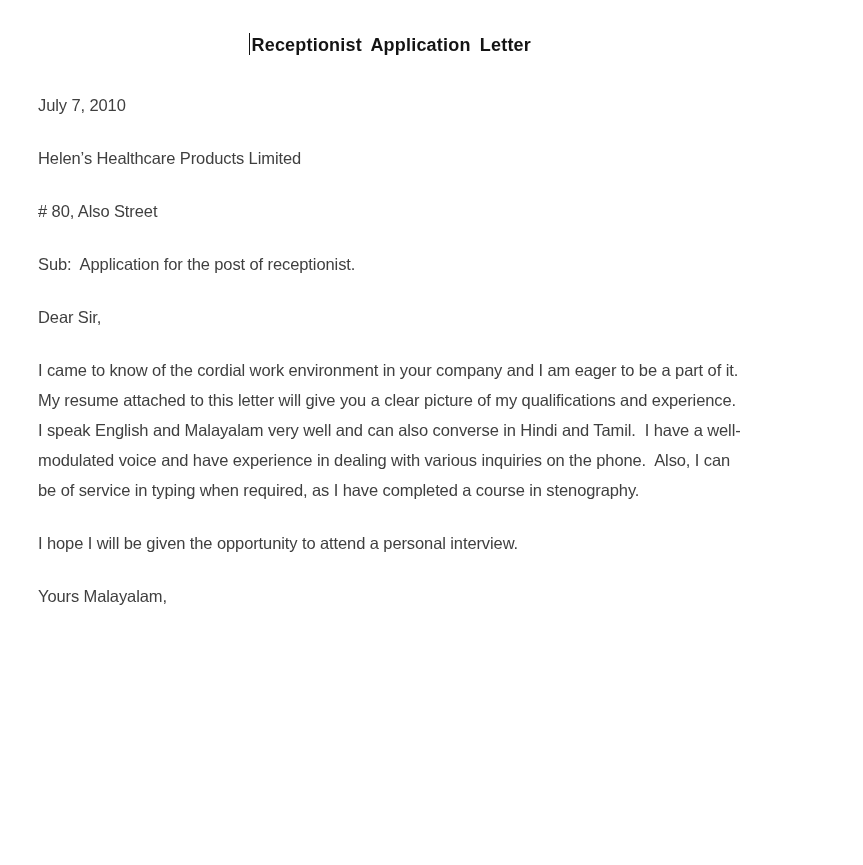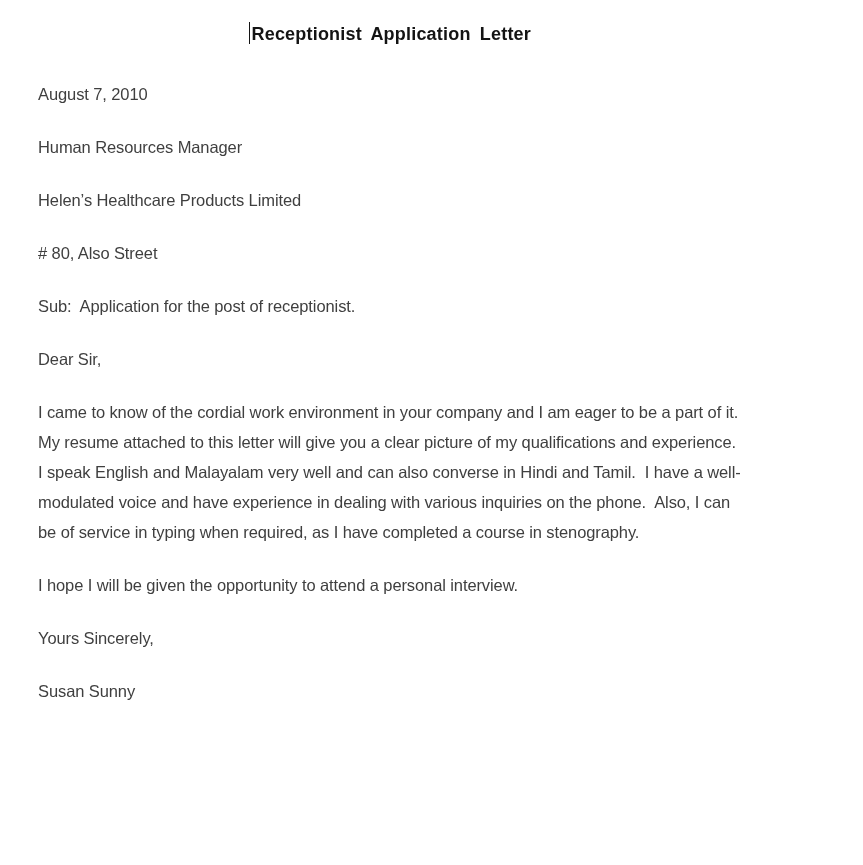--- a/index.html
+++ b/index.html
@@ -7,21 +7,21 @@
     padding: 0;
     background: #ffffff;
     width: 863px;
     height: 865px;
     overflow: hidden;
   }
   .page {
     box-sizing: border-box;
     width: 795px;
     height: 865px;
-    padding: 22px 53px 0 38px;
+    padding: 33px 53px 0 38px;
     font-family: "Liberation Sans", "DejaVu Sans", sans-serif;
     color: #3f3f3f;
     background: #ffffff;
   }
   .doc-title {
     font-size: 18px;
     font-weight: bold;
     color: #141414;
     text-align: center;
     line-height: 24px;
@@ -47,30 +47,28 @@
   }
   .para { max-width: 772px; }
 </style>
 </head>
 <body>
 
 <div class="page">
 
   <h1 class="doc-title"><span class="text-cursor"></span><span>Receptionist Application Letter</span></h1>
 
-  <div class="line">August 7, 2010</div>
+  <div class="line">July 7, 2010</div>
 
-  <div class="line">Human Resources Manager</div>
   <div class="line">Helen’s Healthcare Products Limited</div>
   <div class="line"># 80, Also Street</div>
 
   <div class="line">Sub:  Application for the post of receptionist.</div>
 
   <div class="line">Dear Sir,</div>
 
   <p class="para">I came to know of the cordial work environment in your company and I am eager to be a part of it.  My resume attached to this letter will give you a clear picture of my qualifications and experience.  I speak English and Malayalam very well and can also converse in Hindi and Tamil.  I have a well-modulated voice and have experience in dealing with various inquiries on the phone.  Also, I can be of service in typing when required, as I have completed a course in stenography.</p>
   <p class="para">I hope I will be given the opportunity to attend a personal interview.</p>
 
-  <div class="line">Yours Sincerely,</div>
+  <div class="line">Yours Malayalam,</div>
 
-  <div class="line">Susan Sunny</div>
 
 </div>
 
 </body></html>

